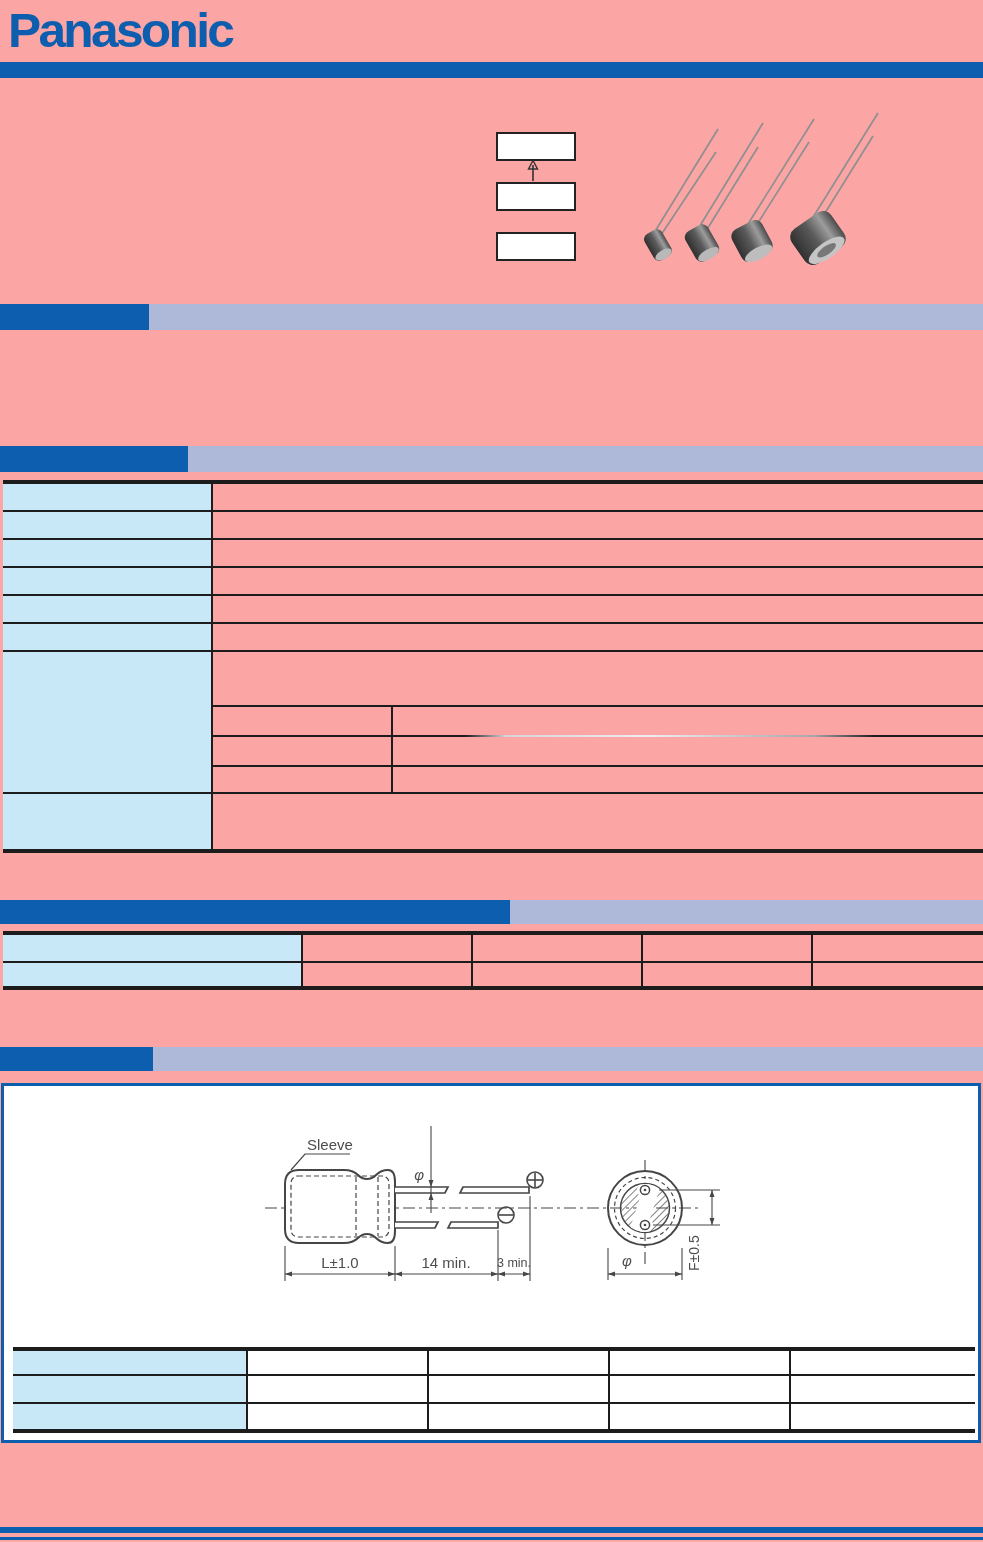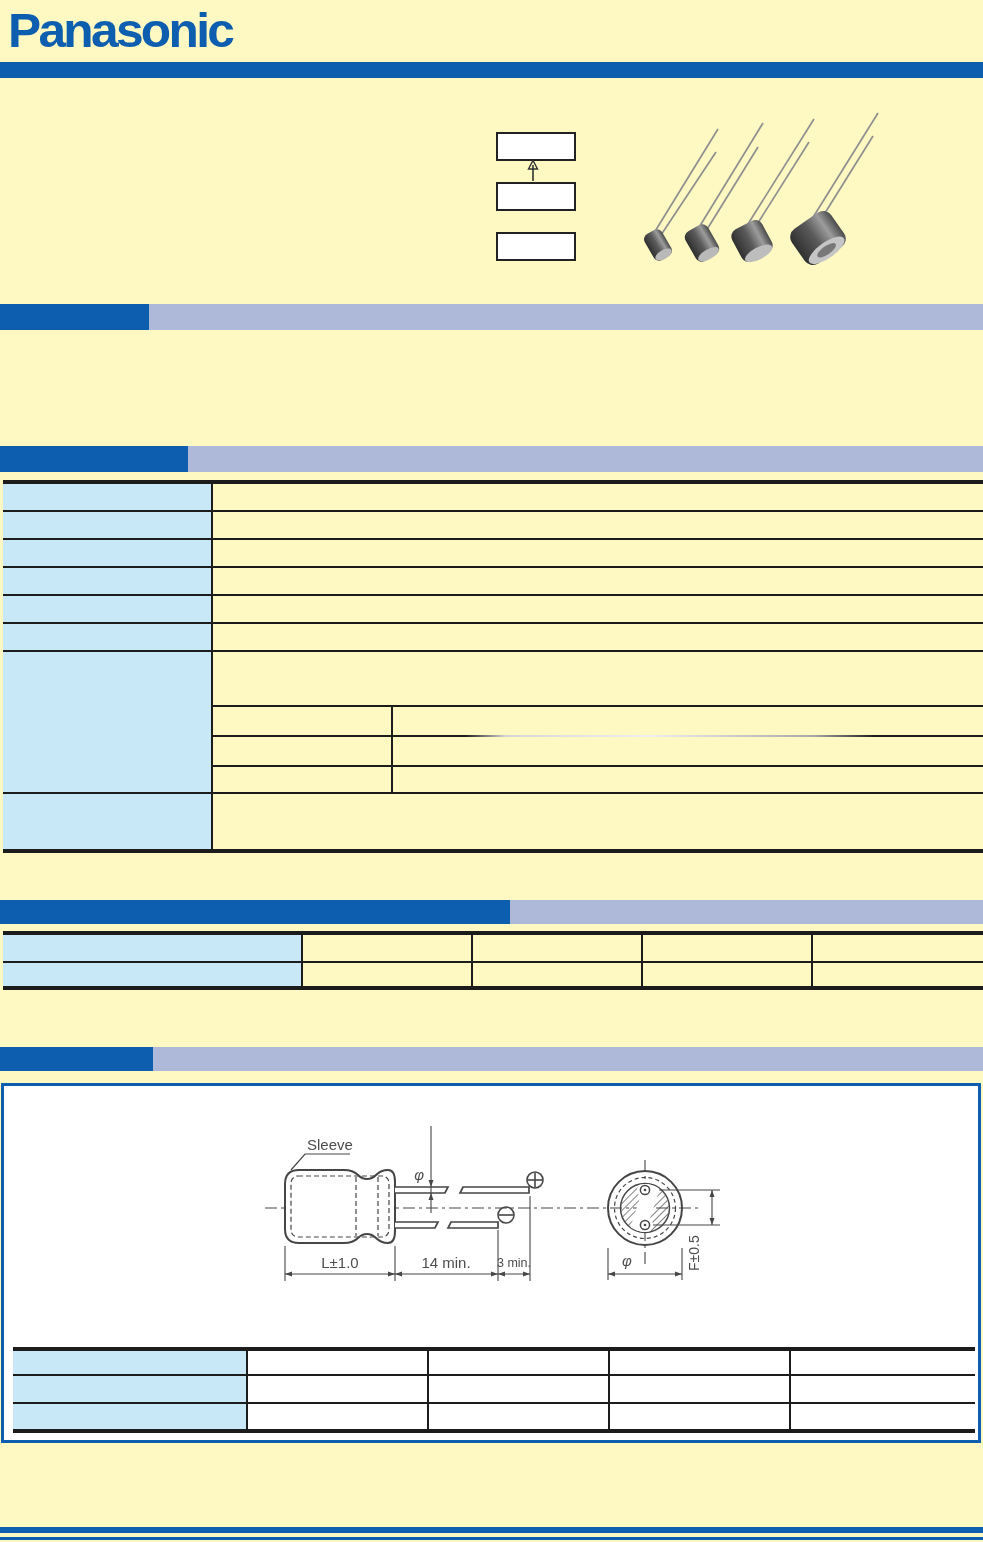--- a/index.html
+++ b/index.html
@@ -5,21 +5,21 @@
   :root{
     --blue:#0d5eae;
     --lavender:#aeb9da;
     --cell:#c9e8f7;
     --ink:#1c1c1c;
     --line-gray:#464646;
   }
   *{box-sizing:border-box;margin:0;padding:0}
   html,body{background:#fff}
   body{font-family:"Liberation Sans",sans-serif}
-  #page{position:relative;width:983px;height:1542px;background:#fef9c3;overflow:hidden}
+  #page{position:relative;width:983px;height:1542px;background:#fca5a5;overflow:hidden}
   .abs{position:absolute}
   .logo{position:absolute;left:8px;top:2px;font-weight:bold;font-size:46px;letter-spacing:-2.5px;
         color:var(--blue);transform:scaleX(1.08) scaleY(1.04);transform-origin:left top;white-space:nowrap}
   .rule{position:absolute;background:var(--blue)}
   .pnbox{position:absolute;width:80px;height:29px;background:#fff;border:2px solid #222}
   .bar-dark{position:absolute;background:var(--blue)}
   .bar-lav{position:absolute;background:var(--lavender)}
   .cellblue{position:absolute;background:var(--cell)}
   .hl{position:absolute;background:var(--ink);height:2px}
   .hl.thick{height:4px}

